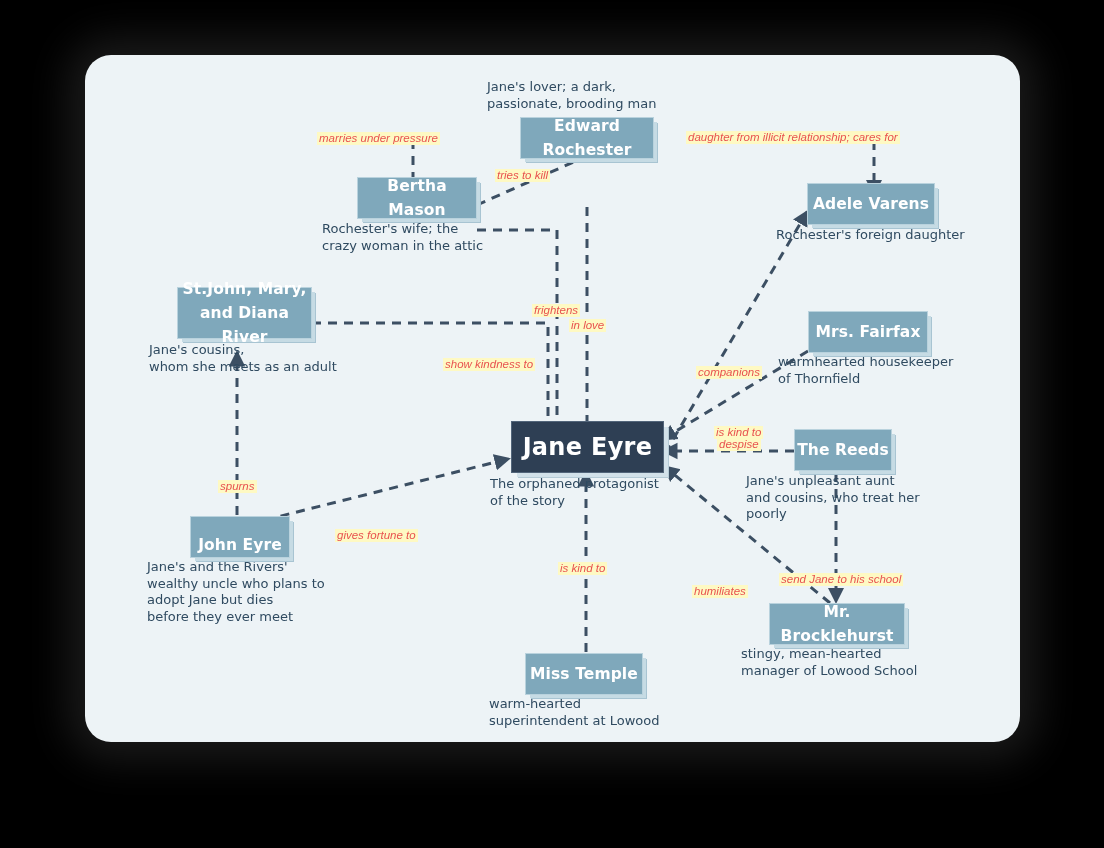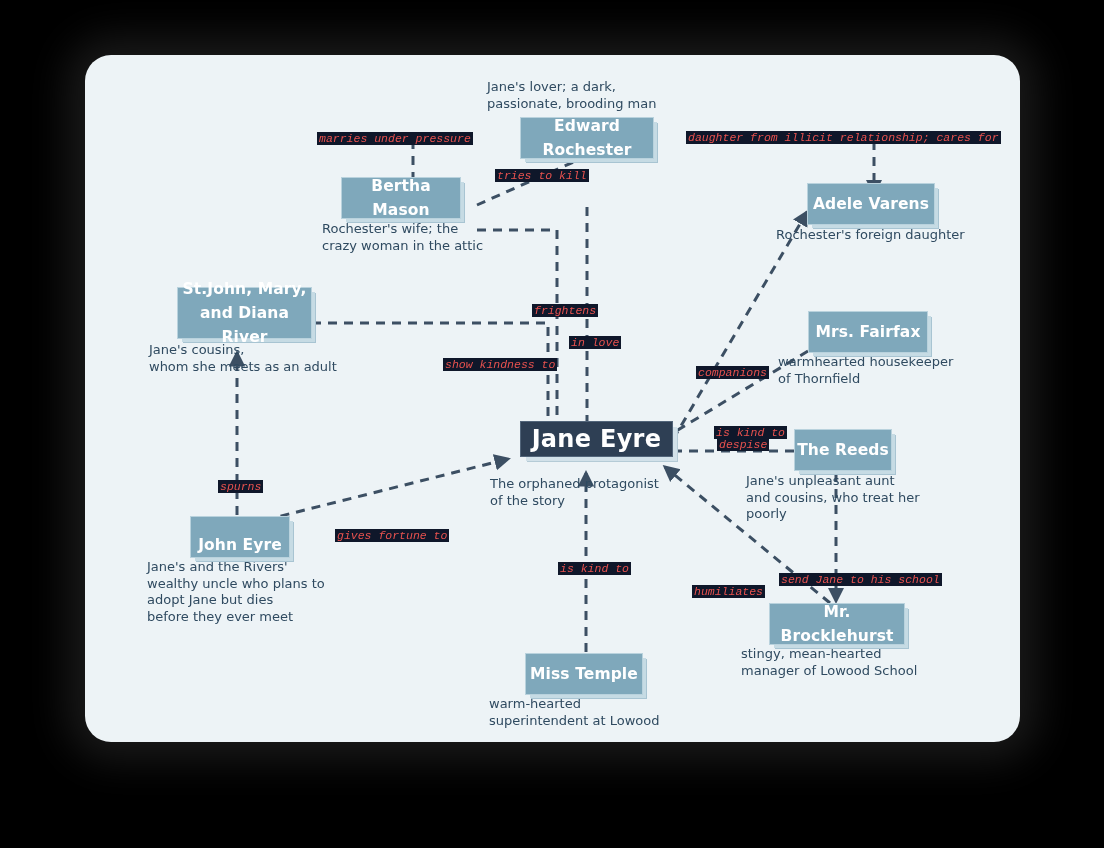--- a/index.html
+++ b/index.html
@@ -75,24 +75,24 @@
     white-space: pre-line;
   }
   .desc.center-desc { color: #2f4a60; }
   .elabel {
     position: absolute;
     color: #e8524f;
     font-size: 11.5px;
     font-style: italic;
     line-height: 13px;
     white-space: nowrap;
-    background: #0f172a;
+    background: #fef9c3;
     padding: 0 2px;
     z-index: 6;
-    font-family: Liberation Mono, monospace;
+    font-family: Liberation Sans, sans-serif;
   }
 </style>
 </head>
 <body>
 
 <div id="frame">
   <div id="canvas">
 
     <svg id="edges" viewBox="0 0 935 687" xmlns="http://www.w3.org/2000/svg">
       <defs>
@@ -131,21 +131,21 @@
         <path d="M 501,597 L 501,418"></path>
       </g>
     </svg>
 
     <div class="node" style="left:435px; top:62px; width:134px; height:42px;">
       <span class="node-label">Edward Rochester</span>
     </div>
     <div class="desc" style="left:402px; top:24px; width:200px;">Jane's lover; a dark,
 passionate, brooding man</div>
 
-    <div class="node" style="left:256px; top:122px; width:120px; height:42px;justify-content:flex-end;">
+    <div class="node" style="left:272px; top:122px; width:120px; height:42px;justify-content:flex-end;">
       <span class="node-label">Bertha Mason</span>
     </div>
     <div class="desc" style="left:237px; top:166px; width:190px;">Rochester's wife; the
 crazy woman in the attic</div>
 
     <div class="node" style="left:722px; top:128px; width:128px; height:42px;">
       <span class="node-label">Adele Varens</span>
     </div>
     <div class="desc" style="left:691px; top:172px; width:190px;">Rochester's foreign daughter</div>
 
@@ -155,21 +155,21 @@
     </div>
     <div class="desc" style="left:64px; top:287px; width:192px;">Jane's cousins,
 whom she meets as an adult</div>
 
     <div class="node" style="left:723px; top:256px; width:120px; height:42px;">
       <span class="node-label">Mrs. Fairfax</span>
     </div>
     <div class="desc" style="left:693px; top:299px; width:182px;">warmhearted housekeeper
 of Thornfield</div>
 
-    <div class="node central" style="left:426px; top:366px; width:153px; height:36px;margin-left:9px;">
+    <div class="node central" style="left:426px; top:366px; width:153px; height:52px;">
       <span class="node-label">Jane Eyre</span>
     </div>
     <div class="desc center-desc" style="left:405px; top:421px; width:196px;">The orphaned protagonist
 of the story</div>
 
     <div class="node" style="left:709px; top:374px; width:98px; height:42px;">
       <span class="node-label">The Reeds</span>
     </div>
     <div class="desc" style="left:661px; top:418px; width:196px;">Jane's unpleasant aunt
 and cousins, who treat her poorly</div>
@@ -192,21 +192,21 @@
       <span class="node-label">Miss Temple</span>
     </div>
     <div class="desc" style="left:404px; top:641px; width:192px;">warm-hearted
 superintendent at Lowood</div>
 
     <div class="elabel" style="left:232px; top:77px;">marries under pressure</div>
     <div class="elabel" style="left:410px; top:114px;">tries to kill</div>
     <div class="elabel" style="left:601px; top:76px;">daughter from illicit relationship; cares for</div>
     <div class="elabel" style="left:358px; top:303px;">show kindness to</div>
     <div class="elabel" style="left:447px; top:249px;">frightens</div>
-    <div class="elabel" style="left:484px; top:281px;">in love</div>
+    <div class="elabel" style="left:484px; top:264px;">in love</div>
     <div class="elabel" style="left:611px; top:311px;">companions</div>
     <div class="elabel" style="left:629px; top:371px;">is kind to</div>
     <div class="elabel" style="left:632px; top:383px;">despise</div>
     <div class="elabel" style="left:133px; top:425px;">spurns</div>
     <div class="elabel" style="left:250px; top:474px;text-align:center;">gives fortune to</div>
     <div class="elabel" style="left:694px; top:518px;">send Jane to his school</div>
     <div class="elabel" style="left:607px; top:530px;">humiliates</div>
     <div class="elabel" style="left:473px; top:507px;">is kind to</div>
 
   </div>

